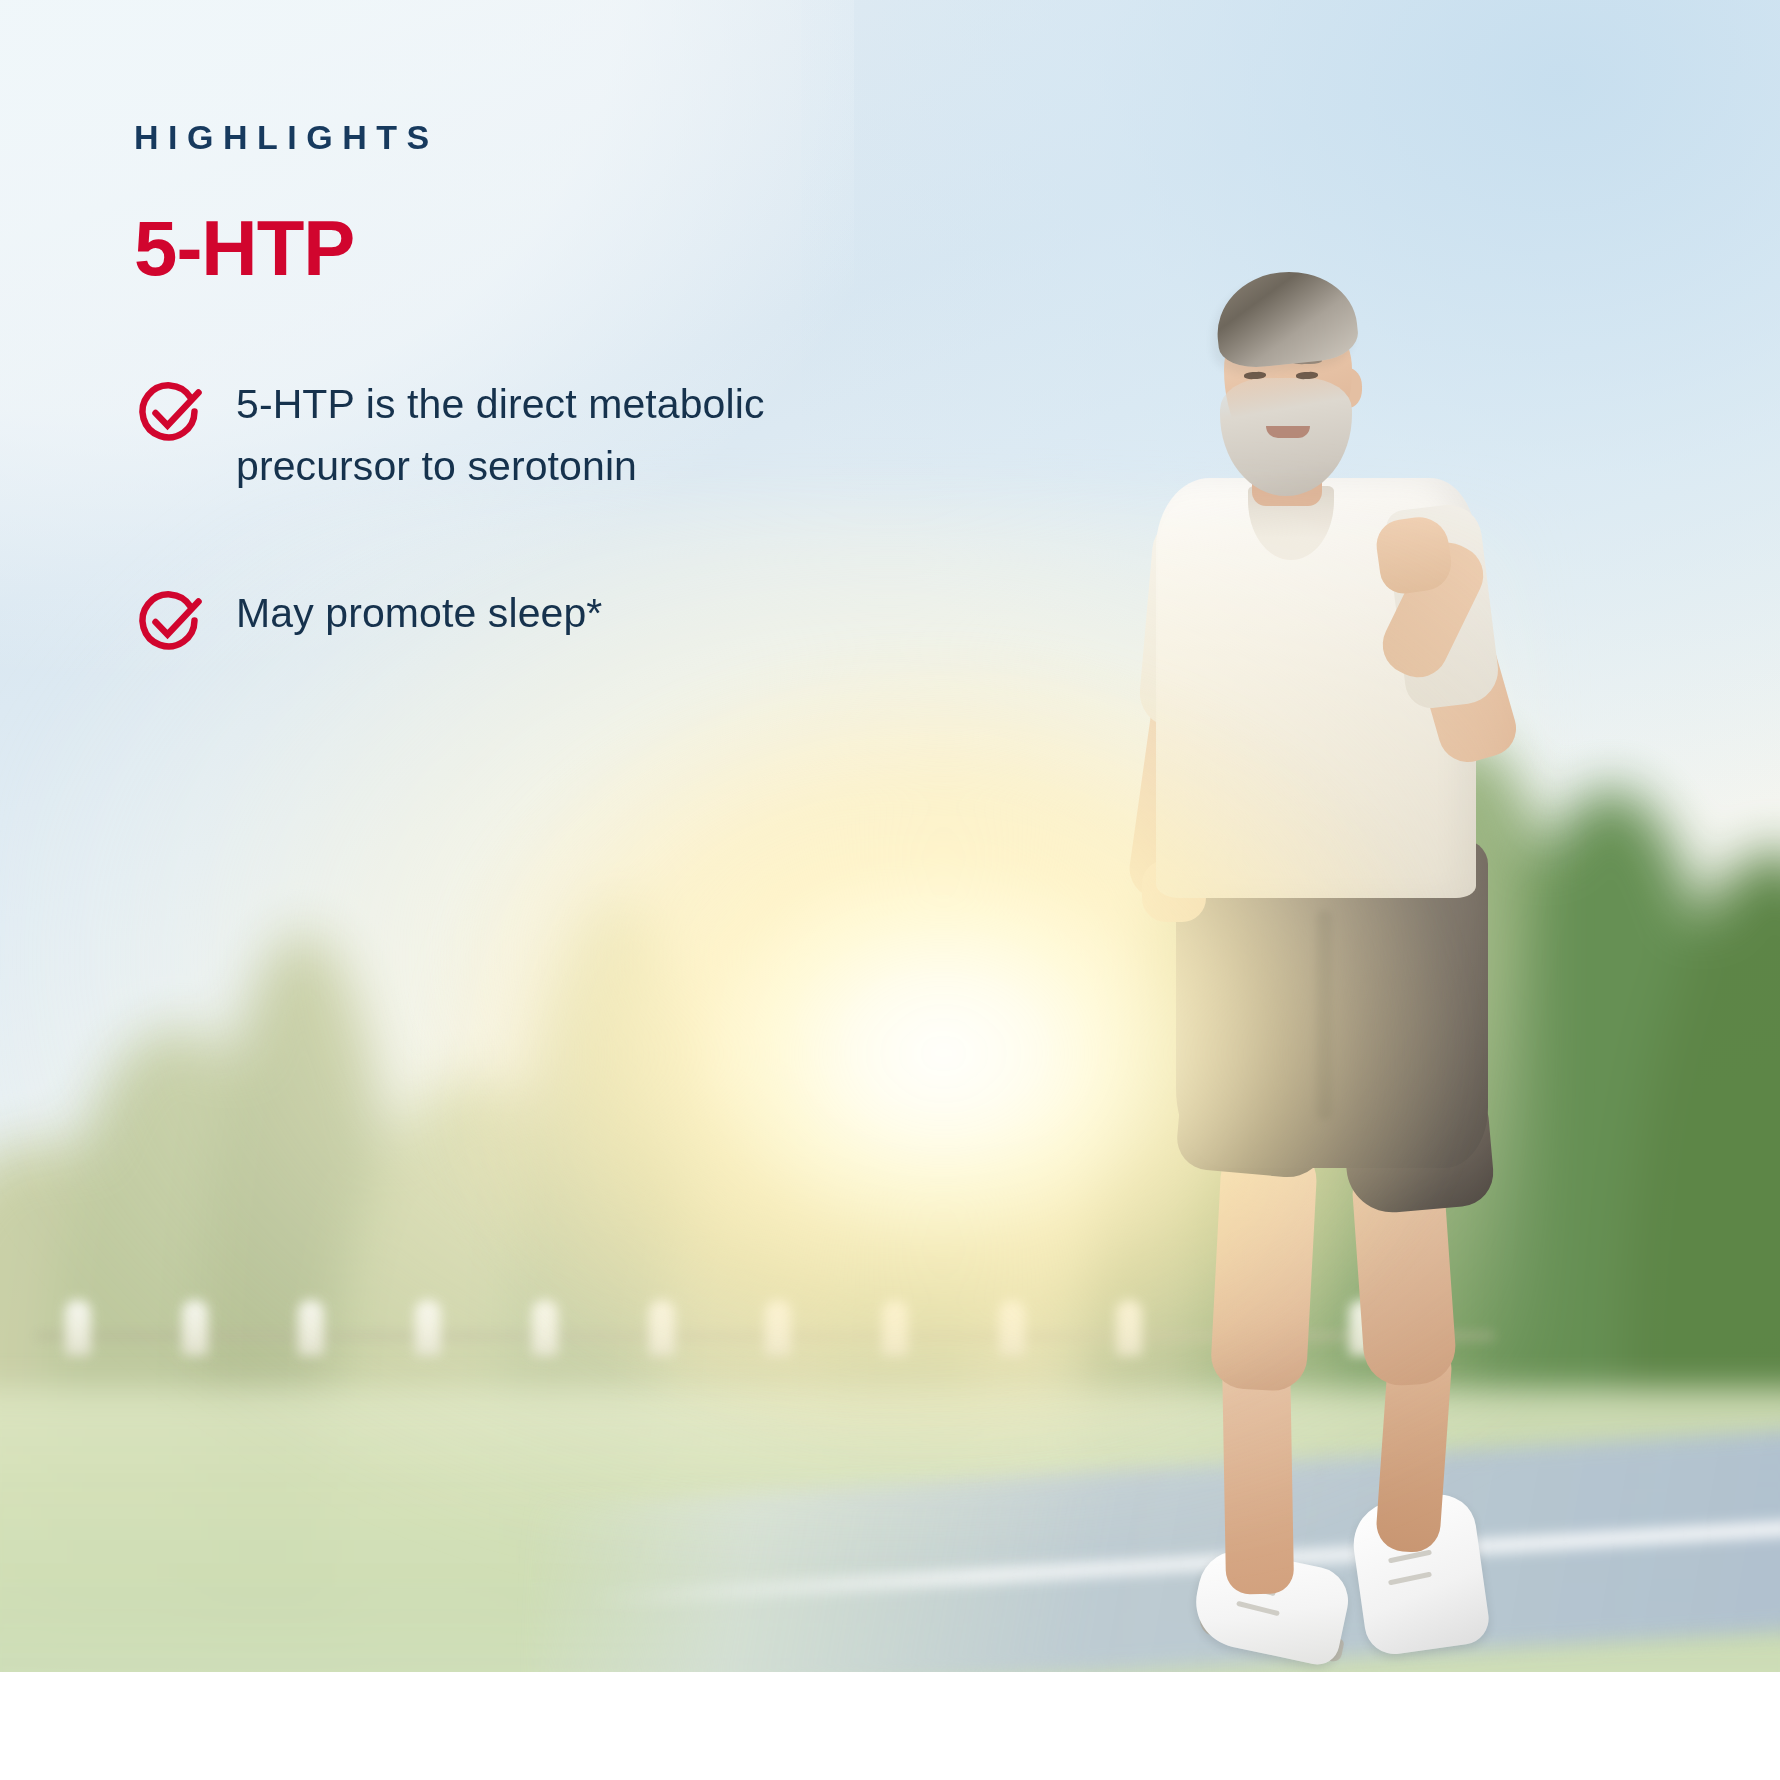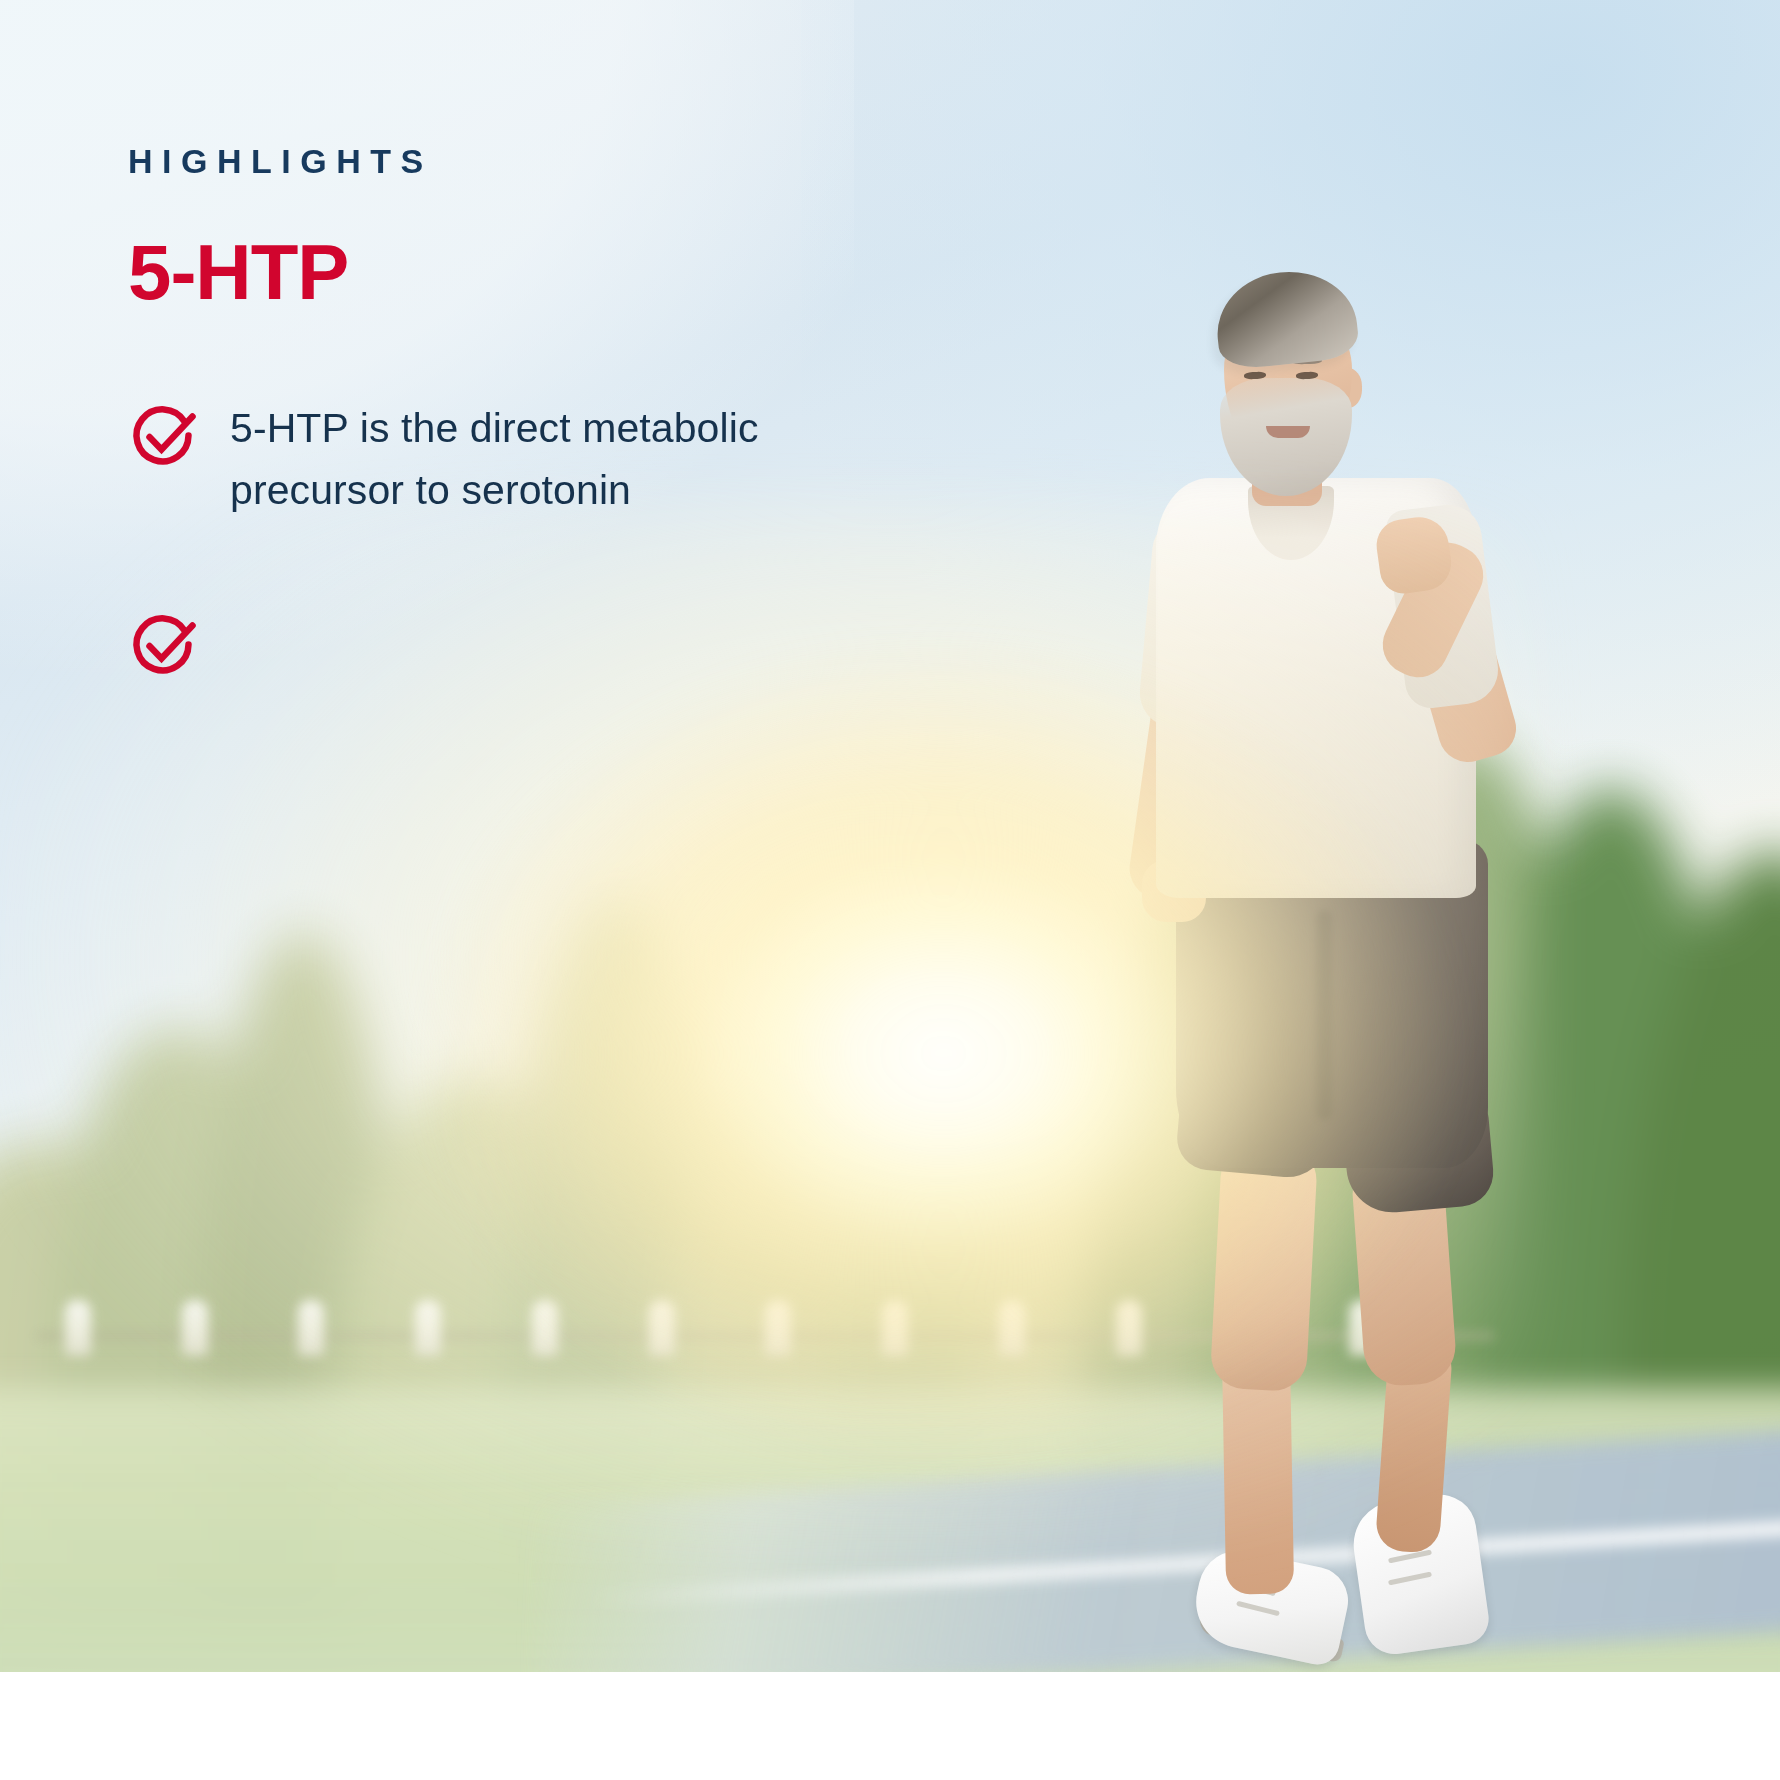--- a/index.html
+++ b/index.html
@@ -366,25 +366,24 @@
     color: #595959;
     letter-spacing: -0.2px;
     transform: scaleX(0.88);
     transform-origin: left center;
     white-space: nowrap;
   }
 
   
   .panel {
     position: absolute;
-    left: 10px; top: 0;
+    left: 16px; top: 0;
     width: 1000px;
     padding: 118px 0 0 118px;
     box-sizing: border-box;
-    margin-top: 24px;
   }
   .kicker {
     font-size: 34px;
     font-weight: 700;
     letter-spacing: 9.5px;
     color: #173A5E;
     margin: 0 0 52px 0;
   }
   .headline {
     font-size: 78px;
@@ -528,19 +527,20 @@
       </li>
 
 
       <li class="bullet">
         <span class="check-icon">
           <svg viewBox="0 0 72 72" width="72" height="72" fill="none" stroke="#D1052E" stroke-width="6.5" stroke-linecap="round">
             <path d="M56.5 22.5 A26 26 0 1 0 60.5 36.5"></path>
             <path d="M21.5 38 L33.5 50.5 L64.5 17.5"></path>
           </svg>
         </span>
+        <span class="bullet-text">May promote sleep*</span>
       </li>
 
     </ul>
   </div>
 
 
 </div>
 
 </body></html>

